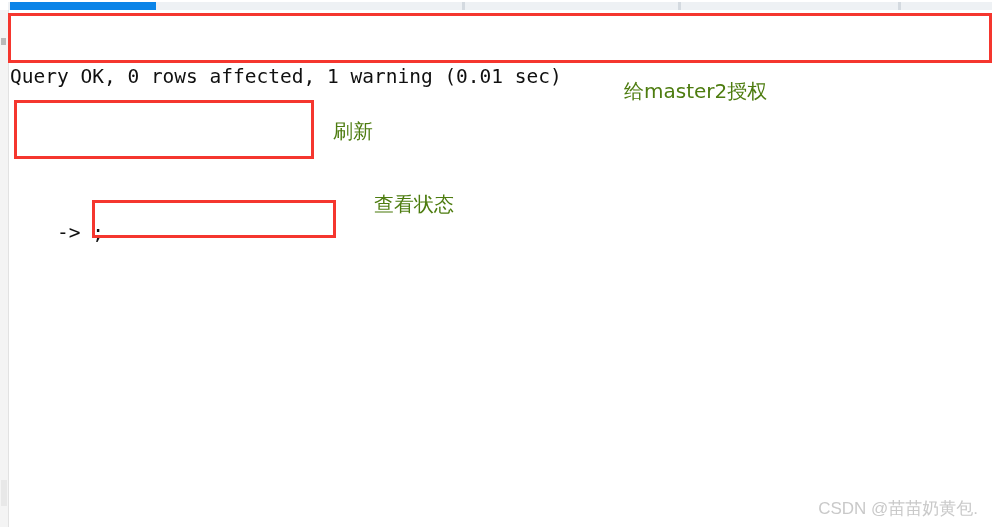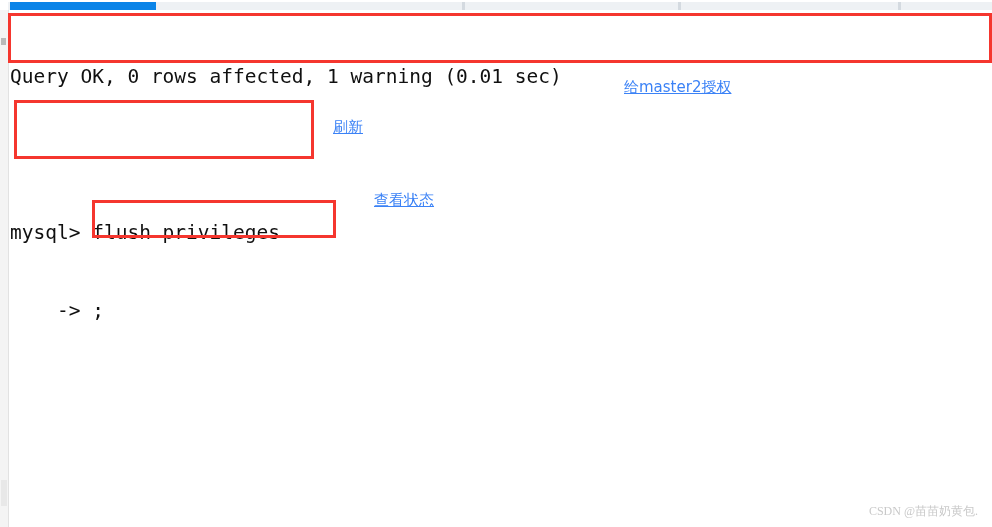--- a/index.html
+++ b/index.html
@@ -80,59 +80,57 @@
     box-sizing: border-box;
     pointer-events: none;
   }
   #redbox-grant  { left: 8px;  top: 13px;  width: 984px; height: 50px; }
   #redbox-flush  { left: 14px; top: 100px; width: 300px; height: 59px; }
   #redbox-status { left: 92px; top: 200px; width: 244px; height: 38px; }
 
   
   .annot {
     position: absolute;
-    color: #3b82f6;
+    color: #4d7c0f;
     font-family: "DejaVu Sans", "Liberation Sans", sans-serif;
-    font-size: 15px;
+    font-size: 20px;
     font-weight: 500;
     white-space: nowrap;
-    text-decoration: underline;
   }
   #annot-grant  { left: 624px; top: 78px; }
   #annot-flush  { left: 333px; top: 118px; }
   #annot-status { left: 374px; top: 191px; }
 
   
   #watermark {
     position: absolute;
     right: 14px; bottom: 7px;
     color: #c9c9c9;
-    font-family: Liberation Serif, serif;
-    font-size: 12px;
+    font-family: Liberation Sans, sans-serif;
+    font-size: 17px;
     white-space: nowrap;
   }
 </style>
 </head>
 <body>
 
 <div id="hscroll-track"></div>
 <div class="hscroll-tick" style="left:462px"></div>
 <div class="hscroll-tick" style="left:678px"></div>
 <div class="hscroll-tick" style="left:898px"></div>
 <div id="hscroll-thumb"></div>
 
 <div id="left-gutter">
   <div id="gutter-mark"></div>
   <div id="gutter-mark-2"></div>
 </div>
 
 <div id="terminal">
   <div class="tline">Query OK, 0 rows affected, 1 warning (0.01 sec)</div>
   <div class="tline blank"></div>
-  <div class="tline">mysql&gt; flush privileges</div>
   <div class="tline">    -&gt; ;</div>
   
   
   
   
   
   
   
   
   

